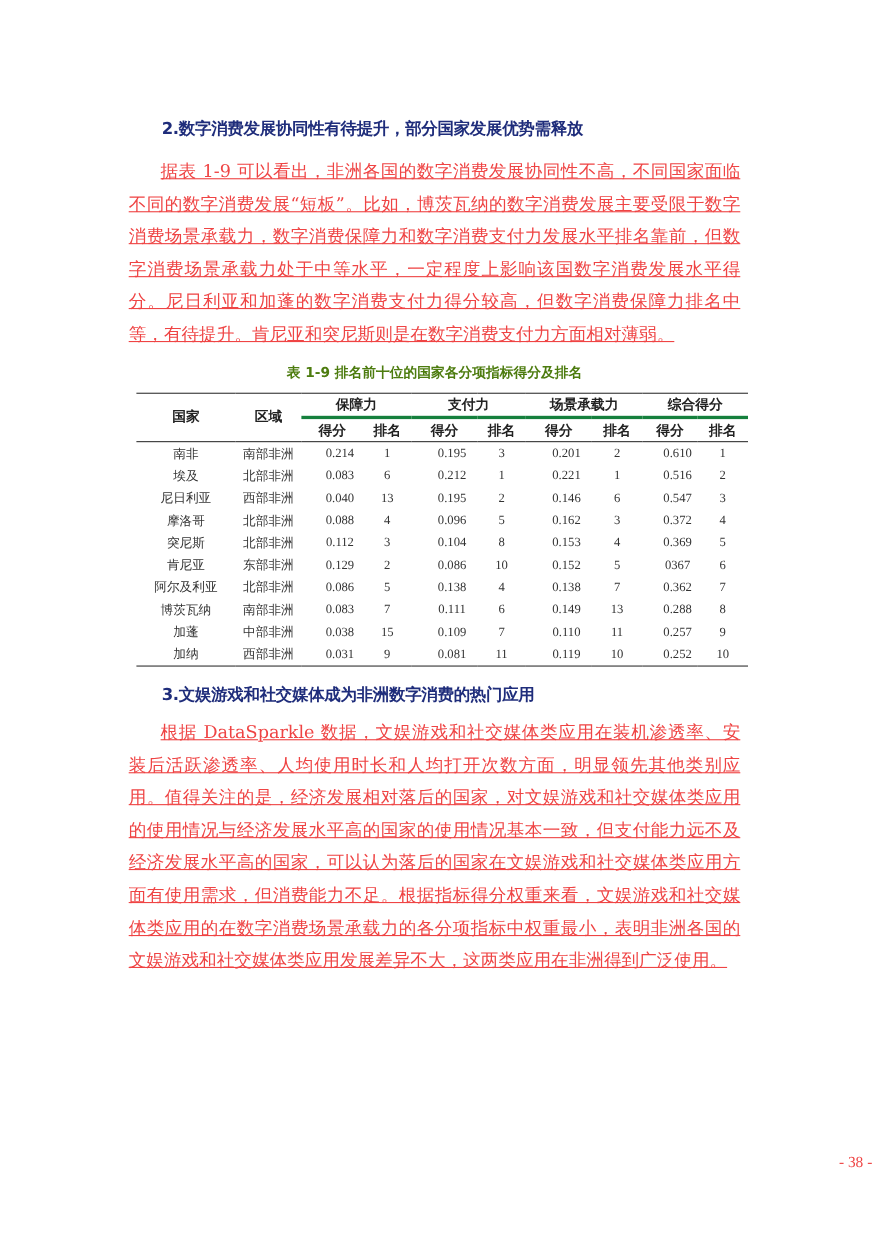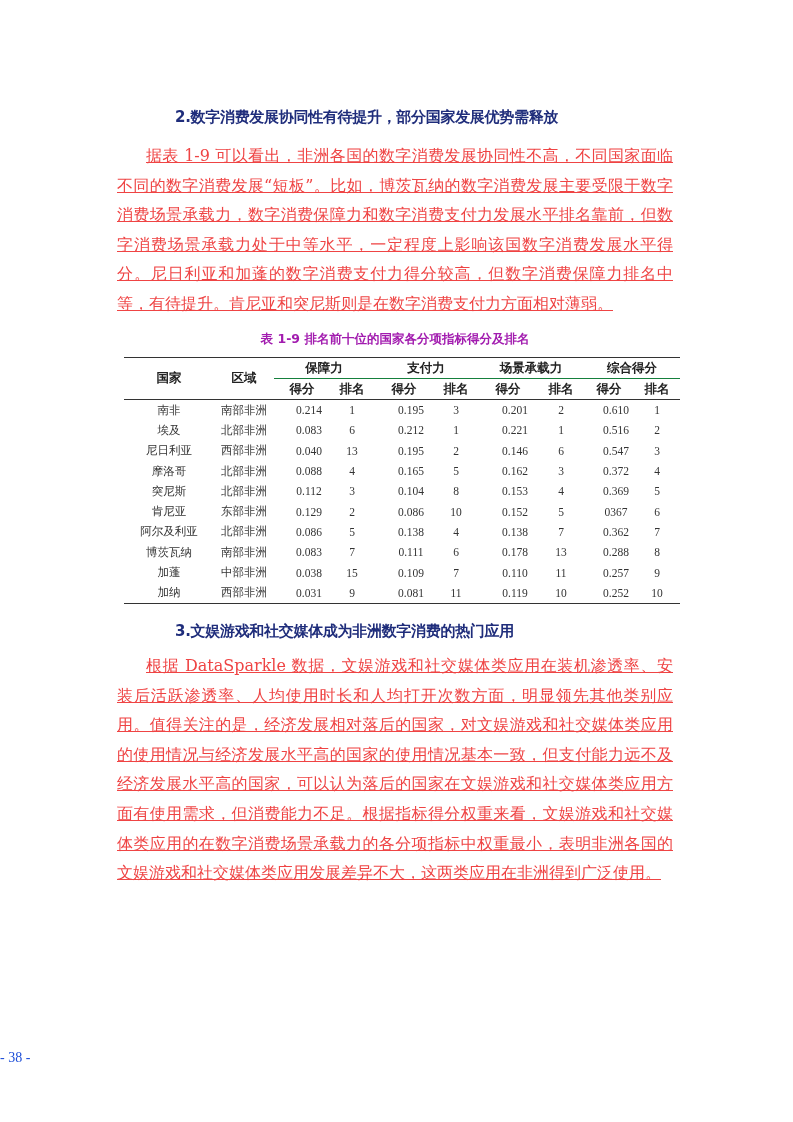--- a/index.html
+++ b/index.html
@@ -17,21 +17,20 @@
     }
     .heading {
       position: absolute;
       left: 147px;
       font-family: "DejaVu Sans", "Liberation Sans", sans-serif;
       font-weight: bold;
       font-size: 15px;
       color: #1f2d7b;
       white-space: nowrap;
       letter-spacing: -0.3px;
-      margin-left: 28px;
     }
     .para {
       position: absolute;
       left: 117px;
       width: 556px;
       font-size: 16px;
       line-height: 29.6px;
       text-align: justify;
       text-indent: 29px;
       color: #ef4444;
@@ -40,21 +39,21 @@
     }
     .table-caption {
       position: absolute;
       left: 117px;
       width: 556px;
       top: 331px;
       text-align: center;
       font-family: "DejaVu Sans", "Liberation Sans", sans-serif;
       font-weight: bold;
       font-size: 12.5px;
-      color: #a21caf;
+      color: #4d7c0f;
     }
     table.data {
       position: absolute;
       left: 124px;
       top: 357px;
       width: 556px;
       border-collapse: collapse;
       font-family: "Liberation Serif", "DejaVu Serif", serif;
       font-size: 11.5px;
       color: #333;
@@ -65,21 +64,21 @@
       font-size: 12.5px;
       color: #222;
       padding: 0;
       text-align: center;
     }
     table.data tr.top-head th {
       height: 20px;
       border-top: 1.3px solid #333;
     }
     table.data tr.top-head th.group {
-      border-bottom: 1px solid #15803d;
+      border-bottom: 3px solid #15803d;
       text-align: center;
     }
     table.data tr.sub-head th {
       height: 20px;
       border-bottom: 1.3px solid #333;
     }
     table.data td {
       text-align: center;
       height: 20.3px;
       padding: 0;
@@ -94,24 +93,24 @@
       padding-left: 14px;
     }
     table.data tbody tr:last-child td {
       border-bottom: 1.3px solid #333;
     }
     .page-num {
       position: absolute;
       top: 1050px;
       left: 0;
       width: 793px;
-      text-align: left;
+      text-align: right;
       font-family: "Liberation Serif", "DejaVu Serif", serif;
       font-size: 14px;
-      color: #1d4ed8;
+      color: #ef4444;
     }
   </style>
 </head>
 <body>
 
 <div class="heading" style="top:108px;">2.数字消费发展协同性有待提升，部分国家发展优势需释放</div>
 
 <p class="para" style="top:141px;">据表 1-9 可以看出，非洲各国的数字消费发展协同性不高，不同国家面临不同的数字消费发展“短板”。比如，博茨瓦纳的数字消费发展主要受限于数字消费场景承载力，数字消费保障力和数字消费支付力发展水平排名靠前，但数字消费场景承载力处于中等水平，一定程度上影响该国数字消费发展水平得分。尼日利亚和加蓬的数字消费支付力得分较高，但数字消费保障力排名中等，有待提升。肯尼亚和突尼斯则是在数字消费支付力方面相对薄弱。</p>
 
 <div class="table-caption">表 1-9  排名前十位的国家各分项指标得分及排名</div>
@@ -184,21 +183,21 @@
       <td class="num">0.146</td>
       <td>6</td>
       <td class="num">0.547</td>
       <td>3</td>
     </tr>
     <tr>
       <td class="cn">摩洛哥</td>
       <td class="cn">北部非洲</td>
       <td class="num">0.088</td>
       <td>4</td>
-      <td class="num">0.165</td>
+      <td class="num">0.096</td>
       <td>5</td>
       <td class="num">0.162</td>
       <td>3</td>
       <td class="num">0.372</td>
       <td>4</td>
     </tr>
     <tr>
       <td class="cn">突尼斯</td>
       <td class="cn">北部非洲</td>
       <td class="num">0.112</td>
@@ -234,21 +233,21 @@
       <td class="num">0.362</td>
       <td>7</td>
     </tr>
     <tr>
       <td class="cn">博茨瓦纳</td>
       <td class="cn">南部非洲</td>
       <td class="num">0.083</td>
       <td>7</td>
       <td class="num">0.111</td>
       <td>6</td>
-      <td class="num">0.178</td>
+      <td class="num">0.149</td>
       <td>13</td>
       <td class="num">0.288</td>
       <td>8</td>
     </tr>
     <tr>
       <td class="cn">加蓬</td>
       <td class="cn">中部非洲</td>
       <td class="num">0.038</td>
       <td>15</td>
       <td class="num">0.109</td>

